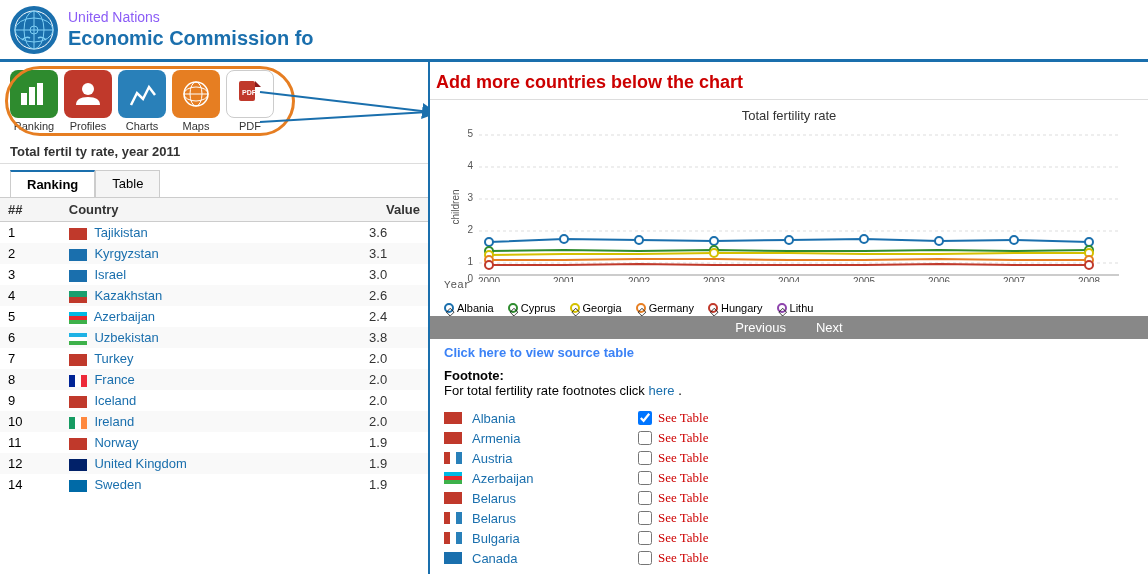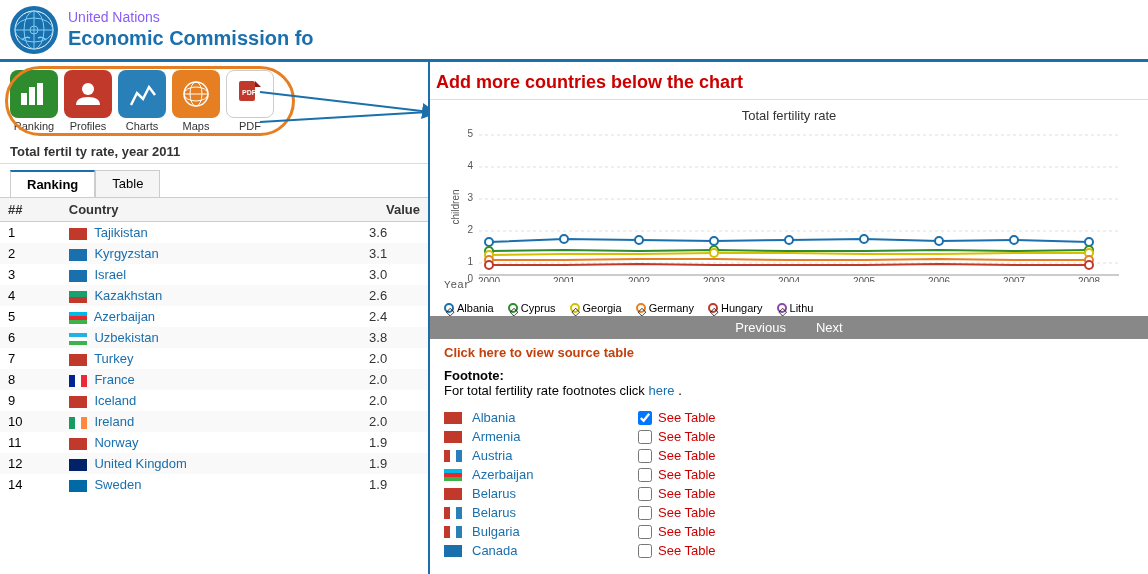--- a/index.html
+++ b/index.html
@@ -83,32 +83,32 @@
     .chart-legend { display: flex; gap: 14px; flex-wrap: wrap; padding: 2px 14px; font-size: 11px; }
     .legend-item { display: flex; align-items: center; gap: 3px; }
     .legend-dot { width: 10px; height: 10px; border-radius: 50%; border: 2px solid; }
 
     
     .prev-next { background: #888; color: #fff; display: flex; justify-content: center; gap: 30px; padding: 4px; font-size: 13px; cursor: pointer; }
     .prev-next span { cursor: pointer; }
 
     
     .source-link { padding: 6px 14px; }
-    .source-link a { color: #c2410c; font-weight: bold; font-size: 13px; text-decoration: none; cursor: pointer; }
+    .source-link a { color: #3b82f6; font-weight: bold; font-size: 13px; text-decoration: none; cursor: pointer; }
 
     
     .footnote { padding: 2px 14px 6px; font-size: 13px; }
     .footnote b { display: block; }
 
     
     .country-list { padding: 4px 14px; overflow-y: auto; flex: 1; }
     .country-row { display: flex; align-items: center; padding: 2px 0; font-size: 13px; gap: 6px; }
     .country-row .cname { width: 160px; color: #1a6fad; cursor: pointer; }
     .country-row input[type=checkbox] { width: 14px; height: 14px; }
-    .country-row .see-table { color: #cc0000; cursor: pointer; font-size: 13px; }
+    .country-row .see-table { color: #cc0000; cursor: pointer; font-size: 13px; font-family: Liberation Serif, serif; }
 
     
     .ranking-table::-webkit-scrollbar { width: 6px; }
     .ranking-table::-webkit-scrollbar-thumb { background: #aaa; border-radius: 3px; }
   </style>
 </head>
 <body>
 
 <div class="header">
   <div class="un-logo">

